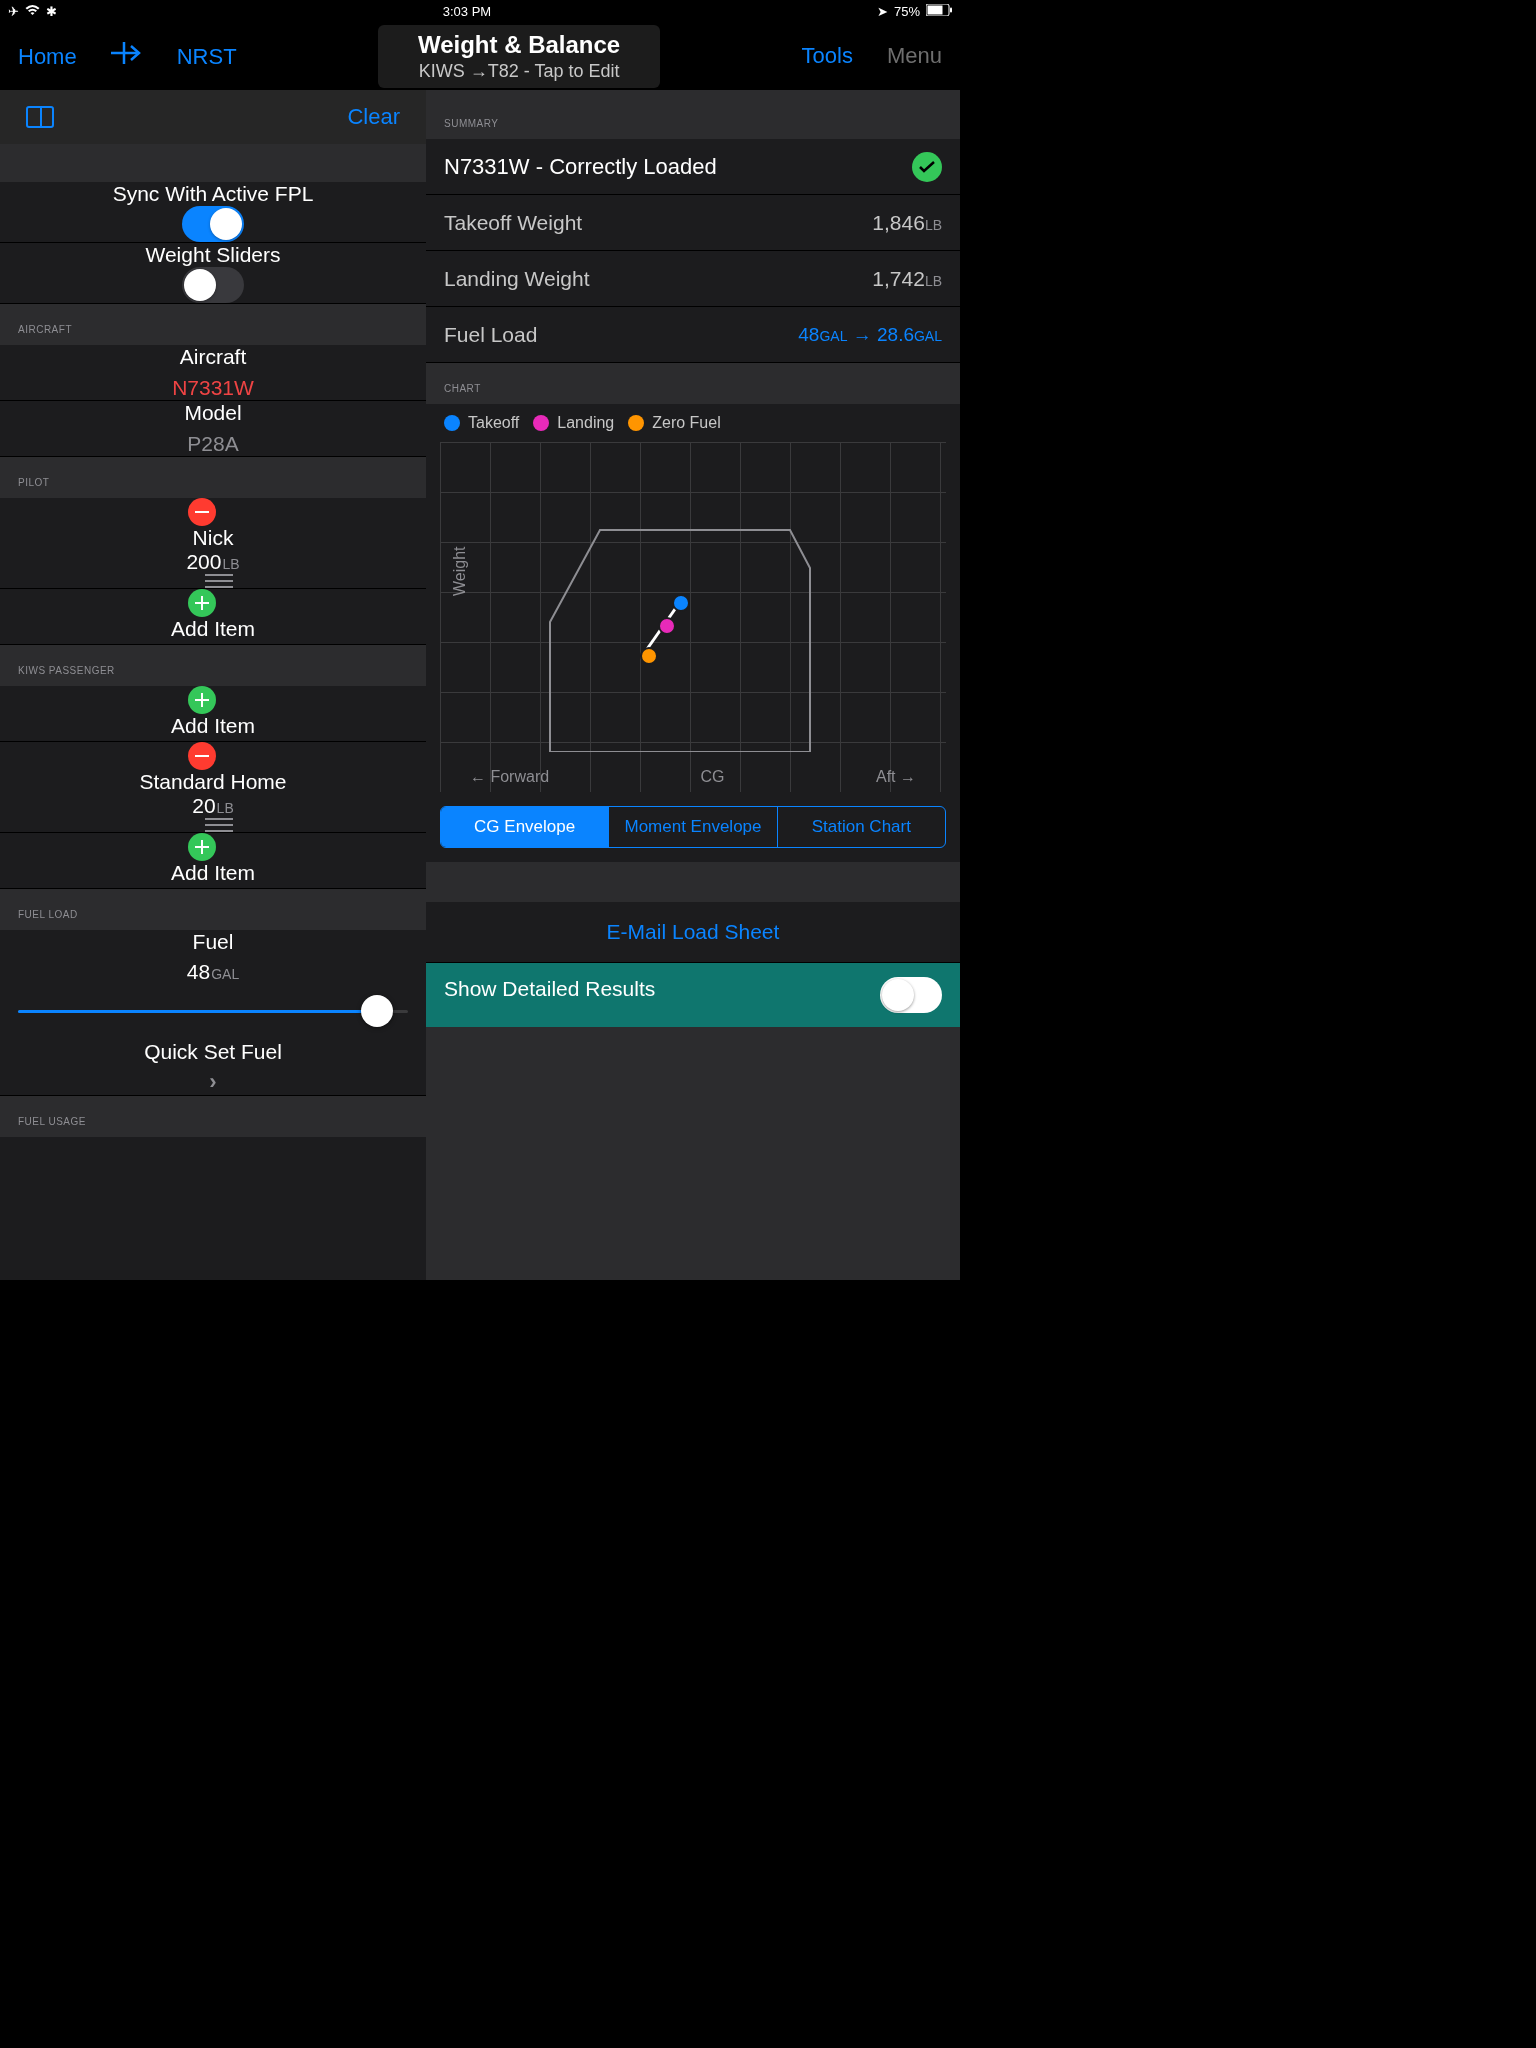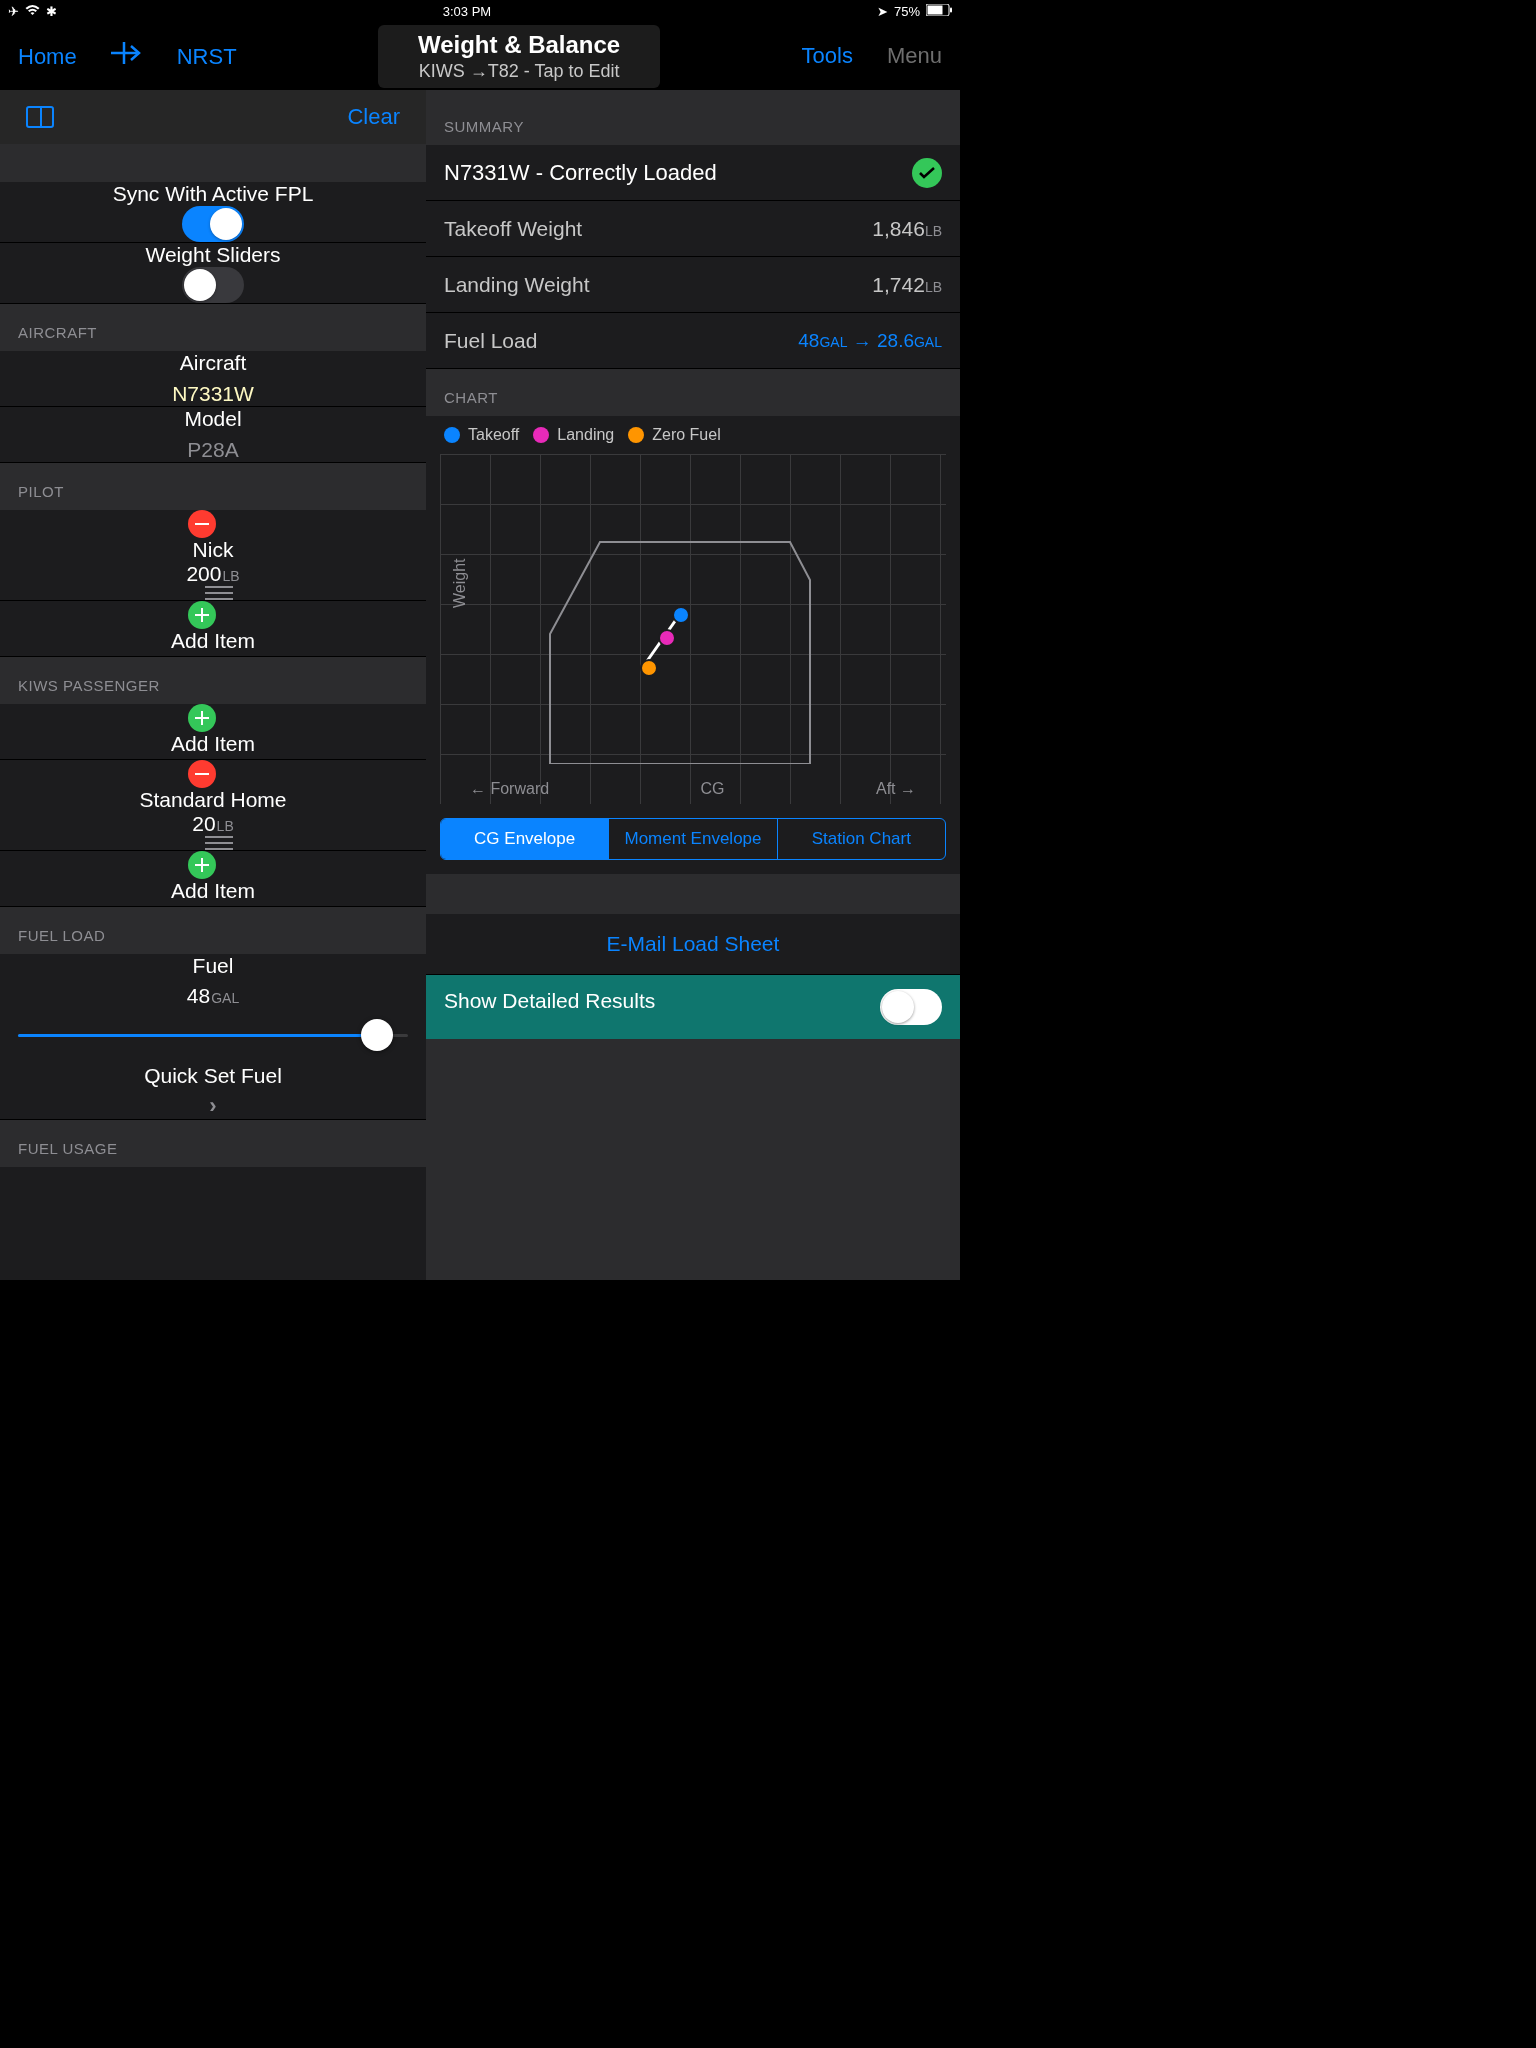--- a/index.html
+++ b/index.html
@@ -13,21 +13,21 @@
 .title-main { font-size:24px; font-weight:600;}
 .title-sub { font-size:18px; color:#c8c8c8; margin-top:2px;}
 .menu-dim { color:#6e6e6e;}
 .container { display:flex; height:calc(1280px - 90px);}
 .left-pane { width:426px; background:#1c1c1e; overflow-y:auto;}
 .right-pane { flex:1; background:#2c2c2e; overflow-y:auto;}
 .header-bar { height:54px; background:#262626; display:flex; align-items:center; justify-content:space-between; padding:0 26px;}
 .icon-book { width:28px; height:22px; border:2px solid #0a84ff; border-radius:3px; position:relative;}
 .icon-book::after { content:""; position:absolute; left:50%; top:0; bottom:0; width:2px; background:#0a84ff;}
 .spacer { height:38px; background:#2c2c2e;}
-.section-header { background:#2c2c2e; color:#8e8e93; font-size:15px; font-weight:400; letter-spacing:0.5px; padding:20px 18px 10px;}
+.section-header { background:#2c2c2e; color:#8e8e93; font-size:10px; font-weight:400; letter-spacing:0.5px; padding:20px 18px 10px;}
 .row { background:#1c1c1e; min-height:54px; display:flex; align-items:center; padding:0 18px; border-bottom:0.5px solid #000;flex-direction:column;}
 .row.tall { min-height:56px;}
 .row .label { flex:1; font-size:21px; color:#fff;}
 .row .value { font-size:21px; color:#8e8e93;}
 .switch { width:62px; height:36px; border-radius:18px; position:relative; transition:.2s;}
 .switch.on { background:#0a84ff;}
 .switch.off { background:#39393d;}
 .switch .knob { width:32px; height:32px; border-radius:50%; background:#fff; position:absolute; top:2px; box-shadow:0 1px 3px rgba(0,0,0,.3);}
 .switch.on .knob { right:2px;}
 .switch.off .knob { left:2px;}
@@ -134,21 +134,21 @@
   <div class="row tall">
     <div class="label">Weight Sliders</div>
     <div class="switch off">
           <div class="knob"></div>
         </div>
   </div>
 
   <div class="section-header">AIRCRAFT</div>
   <div class="row tall">
     <div class="label">Aircraft</div>
-    <div class="value" style="color:#fef9c3">N7331W</div>
+    <div class="value" style="color:#ef4444">N7331W</div>
   </div>
   <div class="row tall">
     <div class="label">Model</div>
     <div class="value">P28A</div>
   </div>
 
   <div class="section-header">PILOT</div>
   <div class="row tall">
     <div class="circle-btn circle-minus">
           <svg width="14" height="2">

